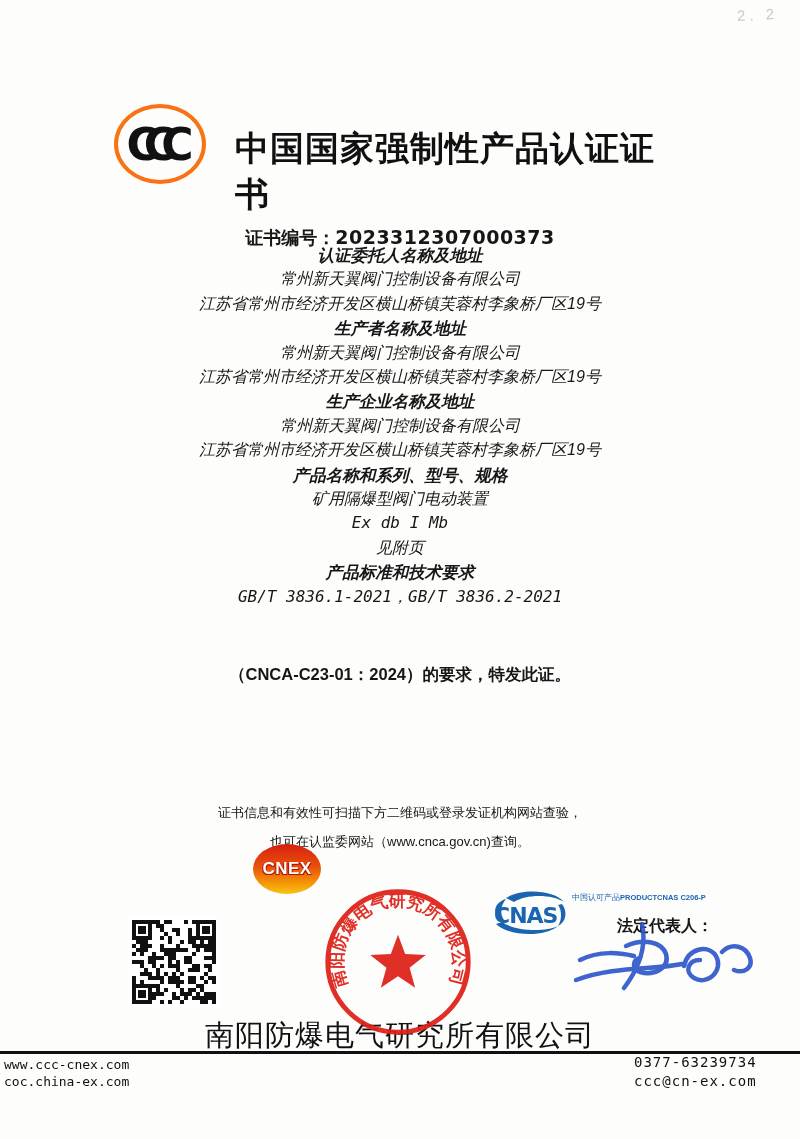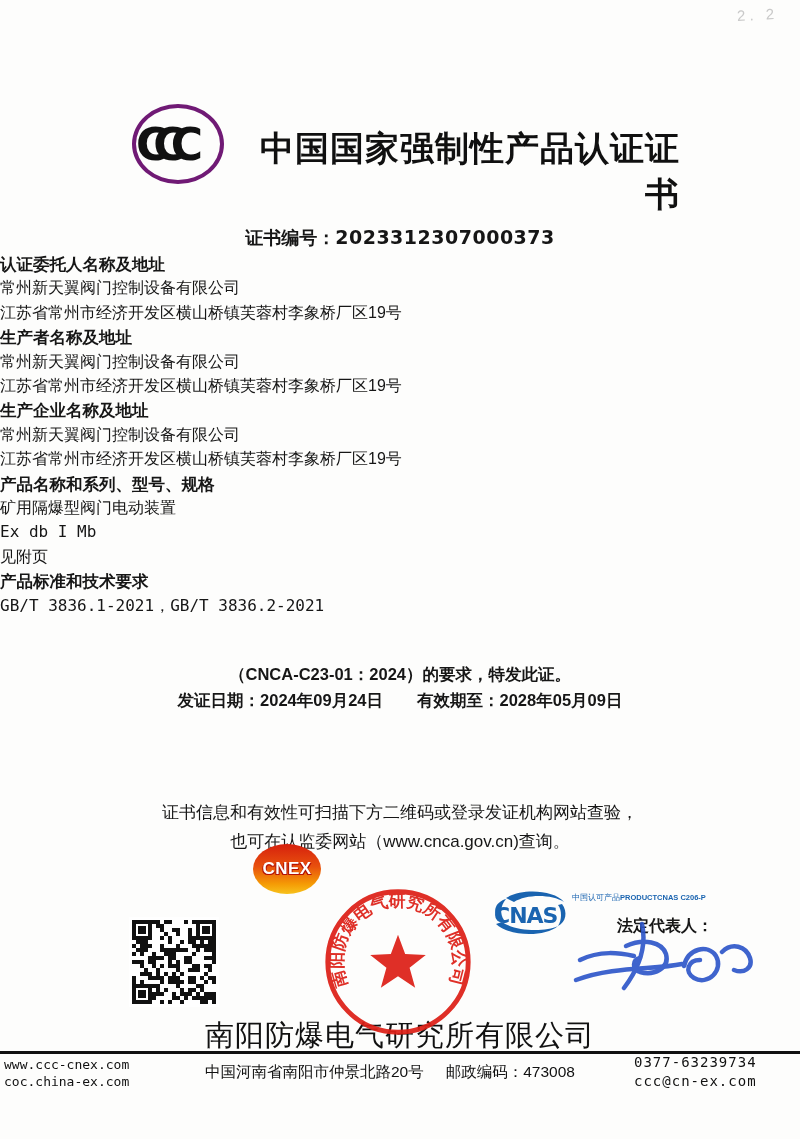--- a/index.html
+++ b/index.html
@@ -7,48 +7,48 @@
   .page {
     position:relative; width:800px; height:1139px; margin:0 auto;
     background:#fdfdfc; overflow:hidden;
     font-family:"Liberation Sans","DejaVu Sans",sans-serif; color:#161616;
   }
   
   .corner-mark { position:absolute; top:6px; right:22px; color:#c9c9c9; font-size:15px; letter-spacing:4px; transform:rotate(-3deg); }
 
   
   .ccc-logo {
-    position:absolute; left:132px; top:104px; width:92px; height:80px;
-    border:4px solid #701a75; border-radius:50%;
-    display:flex; align-items:center; justify-content:flex-start;
+    position:absolute; left:114px; top:104px; width:92px; height:80px;
+    border:4px solid #f97316; border-radius:50%;
+    display:flex; align-items:center; justify-content:center;
   }
   .ccc-logo span{
     font-family:"DejaVu Sans",sans-serif; font-weight:bold; font-size:44px;
     letter-spacing:-0.34em; padding-right:0.34em; color:#111; transform:scaleY(1.02);
   }
   .doc-title {
-    position:absolute; left:235px; top:126px; width:445px; text-align:right;
+    position:absolute; left:235px; top:126px; width:445px; text-align:left;
     font-size:34px; font-weight:600; letter-spacing:1px; color:#101010;
   }
   .cert-no { position:absolute; top:200px; left:0; width:100%; text-align:center; font-weight:bold;margin-top:26px; }
   .cert-no .lbl { font-size:18px; }
   .cert-no .num { font-size:19px; font-family:"DejaVu Sans",sans-serif; letter-spacing:0.5px; }
 
   
-  .body-block { position:absolute; top:252px; left:0; width:100%; text-align:left; }
+  .body-block { position:absolute; top:243px; left:0; width:100%; text-align:center;font-style:italic; }
   .body-block .line { font-size:16px; line-height:24.4px; }
   .body-block .line.hd { font-weight:bold; font-size:16.5px; }
   .body-block .line.latin { font-family:"DejaVu Sans Mono",monospace; font-size:16px; }
 
   .statement-block { position:absolute; top:662px; left:0; width:100%; text-align:center; font-weight:bold; }
   .statement-block .line { font-size:16.5px; line-height:25.8px; }
   .statement-block .gap { display:inline-block; width:34px; }
 
   .notice-block { position:absolute; top:799px; left:0; width:100%; text-align:center; }
-  .notice-block .line { font-size:17px; line-height:28.5px; }
+  .notice-block .line { font-size:13px; line-height:28.5px; }
 
   
   .qr { position:absolute; left:129px; top:917px; width:90px; height:90px; background:#fff; padding:3px; }
   .qr-grid { position:relative; width:84px; height:84px; display:grid; grid-template-columns:repeat(21,4px); grid-template-rows:repeat(21,4px); }
   .qc { width:4px; height:4px; background:#fff; } .qc.b { background:#111; }
   .finder { position:absolute; width:20px; height:20px; border:4px solid #111; background:#fff; }
   .finder::after { content:""; position:absolute; left:2px; top:2px; width:8px; height:8px; background:#111; }
   .finder.tl { left:0; top:0; } .finder.tr { right:0; top:0; } .finder.bl { left:0; bottom:0; }
 
   .cnex {
@@ -109,23 +109,20 @@
     <div class="line hd">产品名称和系列、型号、规格</div>
     <div class="line">矿用隔爆型阀门电动装置</div>
     <div class="line latin">Ex db I Mb</div>
     <div class="line">见附页</div>
     <div class="line hd">产品标准和技术要求</div>
     <div class="line latin">GB/T 3836.1-2021，GB/T 3836.2-2021</div>
   </div>
 
   <div class="statement-block">
     <div class="line">（CNCA-C23-01：2024）的要求，特发此证。</div>
-    <div class="line">
-      <span>发证日期：</span><span>2024年09月24日</span><span class="gap"></span><span>有效期至：</span><span>2028年05月09日</span>
-    </div>
   </div>
 
   <div class="notice-block">
     <div class="line">证书信息和有效性可扫描下方二维码或登录发证机构网站查验，</div>
     <div class="line">也可在认监委网站（www.cnca.gov.cn)查询。</div>
   </div>
 
   <div class="qr">
     <div class="qr-grid">
       <div class="finder tl"></div>
@@ -621,21 +618,18 @@
   </svg>
 
   <div class="issuer-name">南阳防爆电气研究所有限公司</div>
 
   <div class="divider"></div>
 
   <div class="footer-left">
     <div>www.ccc-cnex.com</div>
     <div>coc.china-ex.com</div>
   </div>
-  <div class="footer-center">
-    <span>中国河南省南阳市仲景北路20号</span><span class="gap"></span><span>邮政编码：</span><span>473008</span>
-  </div>
   <div class="footer-right">
     <div>0377-63239734</div>
     <div>ccc@cn-ex.com</div>
   </div>
 
 </div>
 
 </body></html>

